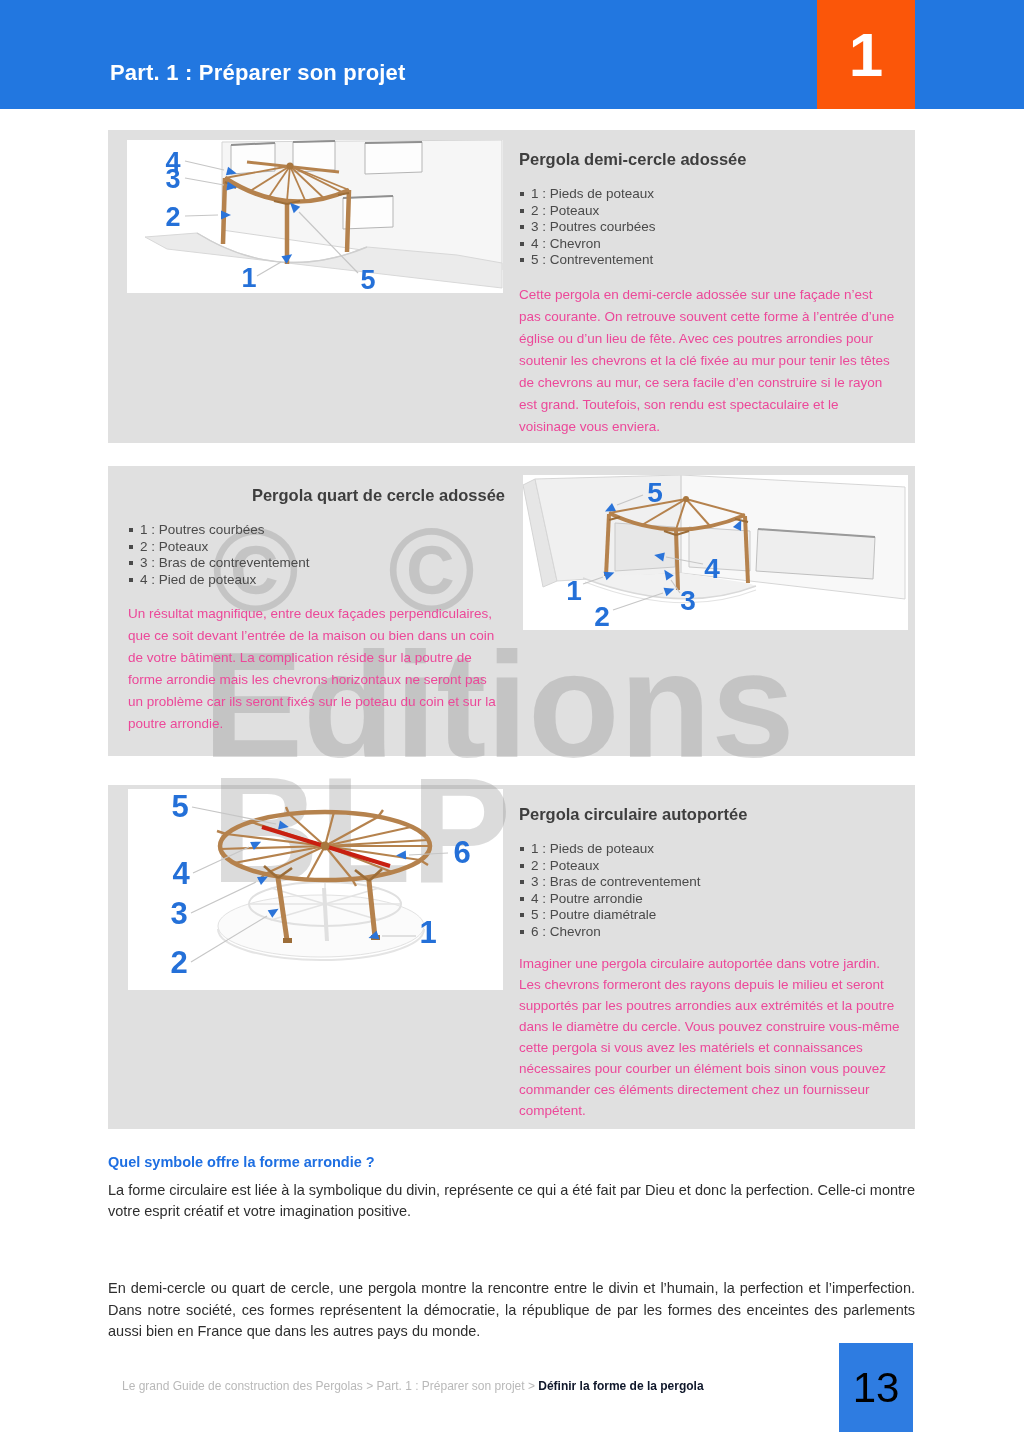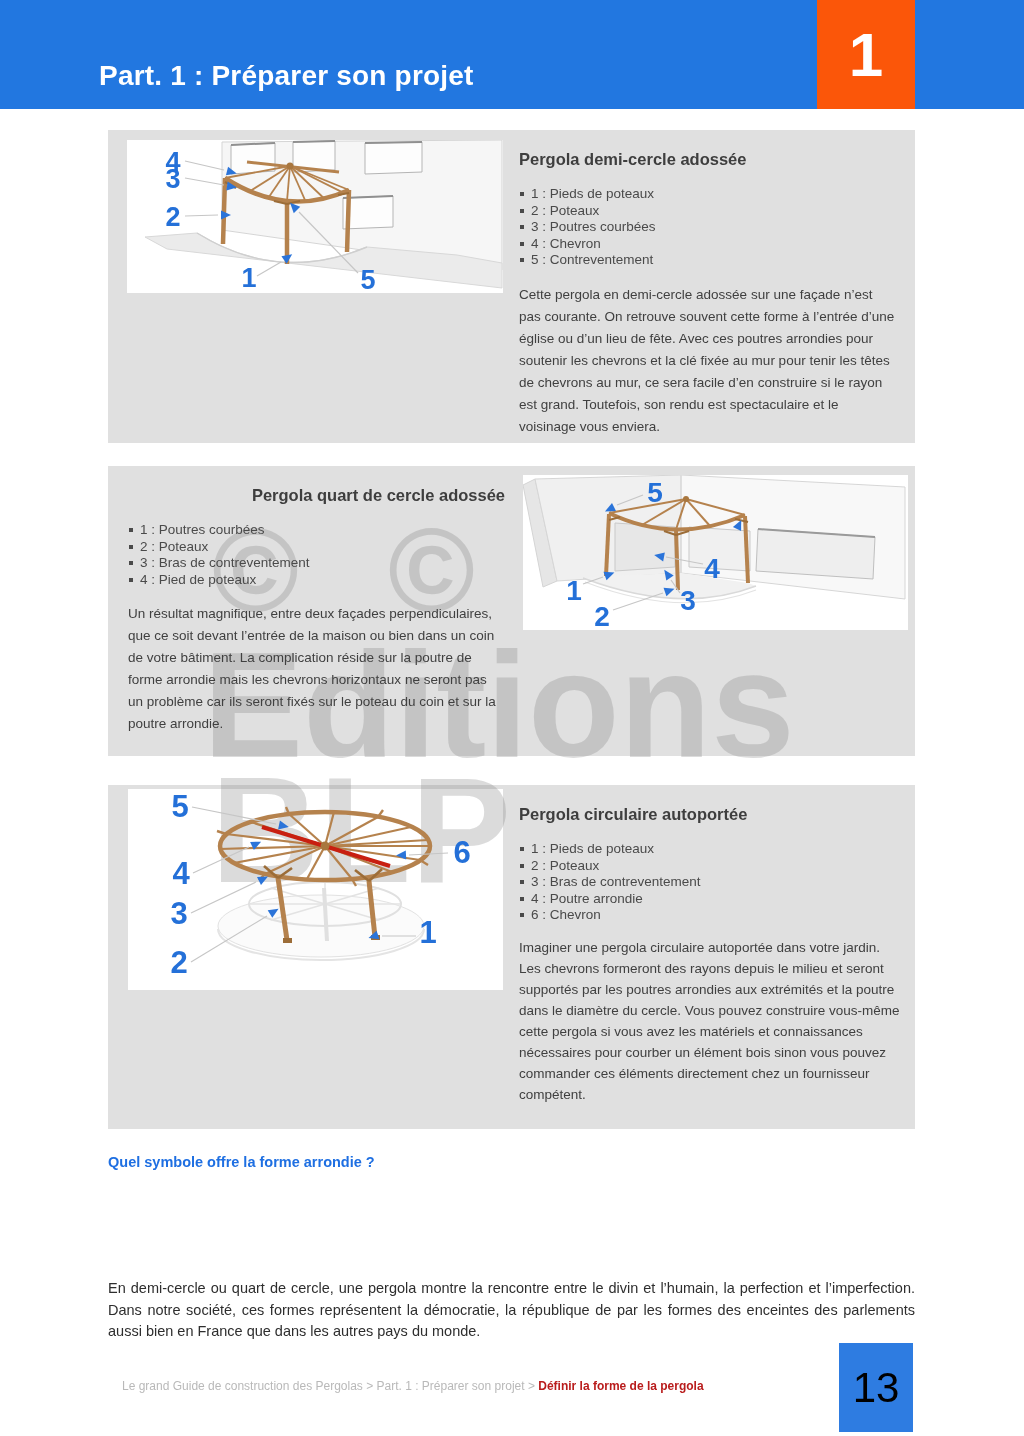--- a/index.html
+++ b/index.html
@@ -1,20 +1,20 @@
 <!DOCTYPE html>
 <html><head>
 <meta charset="utf-8">
 <style>
   html,body{margin:0;padding:0;background:#fff;}
   .page{position:relative;width:1024px;height:1436px;background:#ffffff;overflow:hidden;
         font-family:"Liberation Sans",sans-serif;}
   
   .header{position:absolute;left:0;top:0;width:1024px;height:109px;background:#2277e0;}
-  .header-title{position:absolute;left:99px;top:60px;color:#ffffff;font-size:28px;font-weight:700;letter-spacing:0.2px;}
+  .header-title{position:absolute;left:110px;top:60px;color:#ffffff;font-size:22px;font-weight:700;letter-spacing:0.2px;}
   .part-box{position:absolute;left:817px;top:0;width:98px;height:109px;background:#fb5609;
             display:flex;align-items:center;justify-content:center;}
   .part-number{color:#ffffff;font-size:62px;font-weight:700;}
   
   .block{position:absolute;left:108px;width:807px;background:#e0e0e0;}
   .block.b1{top:130px;height:313px;}
   .block.b2{top:466px;height:290px;}
   .block.b3{top:785px;height:344px;}
   
   .fig{position:absolute;background:#ffffff;}
@@ -25,31 +25,31 @@
   
   .col{position:absolute;z-index:2;}
   .col.c1{left:519px;top:150px;width:378px;}
   .col.c2{left:128px;top:486px;width:377px;}
   .col.c3{left:519px;top:805px;width:381px;}
   .block-title{font-size:16.5px;font-weight:700;color:#3e3e3e;}
   .c2 .block-title{text-align:right;}
   .list{margin-top:17px;}
   .li{position:relative;padding-left:12px;font-size:13.5px;color:#4a4a4a;line-height:16.5px;}
   .li .bullet{position:absolute;left:1px;top:6px;width:4px;height:4px;background:#4a4a4a;}
-  .block-par{margin-top:15px;font-size:13.5px;line-height:22px;color:#404040;}
+  .block-par{margin-top:15px;font-size:13.5px;line-height:22px;color:#ec4899;}
   .c3 .block-par{margin-top:13px;line-height:21px;}
   
   .sec-heading{position:absolute;left:108px;top:1154px;font-size:14.5px;font-weight:700;color:#1e6fe2;z-index:2;}
   .sec-par{position:absolute;left:108px;width:807px;font-size:14.5px;line-height:21px;color:#2e2e2e;
            text-align:justify;z-index:2;}
   .sec-par.p1{top:1180px;}
   .sec-par.p2{top:1278px;line-height:21.5px;}
   
   .breadcrumb{position:absolute;left:122px;top:1379px;font-size:12px;color:#b9b9b9;white-space:nowrap;z-index:2;}
-  .breadcrumb .bold{font-weight:700;color:#b91c1c;}
+  .breadcrumb .bold{font-weight:700;color:#0f172a;}
   .page-box{position:absolute;left:839px;top:1343px;width:74px;height:89px;background:#2e7ce1;
             display:flex;align-items:center;justify-content:center;z-index:2;}
   .page-box .num{color:#000000;font-size:42px;font-weight:400;}
   
   .wm{position:absolute;z-index:1;color:rgba(125,125,125,0.28);font-weight:700;line-height:1;pointer-events:none;white-space:nowrap;}
   .wm.c1{left:212px;top:511px;font-size:118px;}
   .wm.c2{left:388px;top:511px;font-size:118px;}
   .wm.ed{left:203px;top:630px;font-size:150px;}
   .wm.blp{left:211px;top:755px;font-size:150px;}
   
@@ -321,26 +321,28 @@
     <div class="block-par">Un résultat magnifique, entre deux façades perpendiculaires, que ce soit devant l’entrée de la maison ou bien dans un coin de votre bâtiment. La complication réside sur la poutre de forme arrondie mais les chevrons horizontaux ne seront pas un problème car ils seront fixés sur le poteau du coin et sur la poutre arrondie.</div>
   </div>
 
   <div class="col c3">
     <div class="block-title">Pergola circulaire autoportée</div>
     <div class="list">
       <div class="li"><span class="bullet"></span><span>1 : Pieds de poteaux</span></div>
       <div class="li"><span class="bullet"></span><span>2 : Poteaux</span></div>
       <div class="li"><span class="bullet"></span><span>3 : Bras de contreventement</span></div>
       <div class="li"><span class="bullet"></span><span>4 : Poutre arrondie</span></div>
+      <div class="li"><span class="bullet"></span><span>5 : Poutre diamétrale</span></div>
       <div class="li"><span class="bullet"></span><span>6 : Chevron</span></div>
     </div>
     <div class="block-par">Imaginer une pergola circulaire autoportée dans votre jardin. Les chevrons formeront des rayons depuis le milieu et seront supportés par les poutres arrondies aux extrémités et la poutre dans le diamètre du cercle. Vous pouvez construire vous-même cette pergola si vous avez les matériels et connaissances nécessaires pour courber un élément bois sinon vous pouvez commander ces éléments directement chez un fournisseur compétent.</div>
   </div>
 
   <div class="sec-heading">Quel symbole offre la forme arrondie ?</div>
+  <div class="sec-par p1">La forme circulaire est liée à la symbolique du divin, représente ce qui a été fait par Dieu et donc la perfection. Celle-ci montre votre esprit créatif et votre imagination positive.</div>
   <div class="sec-par p2">En demi-cercle ou quart de cercle, une pergola montre la rencontre entre le divin et l’humain, la perfection et l’imperfection. Dans notre société, ces formes représentent la démocratie, la république de par les formes des enceintes des parlements aussi bien en France que dans les autres pays du monde.</div>
 
   <div class="breadcrumb"><span>Le grand Guide de construction des Pergolas &gt; Part. 1 : Préparer son projet &gt; </span><span class="bold">Définir la forme de la pergola</span></div>
   <div class="page-box">
     <span class="num">13</span>
   </div>
 
 </div>
 
 </body></html>

